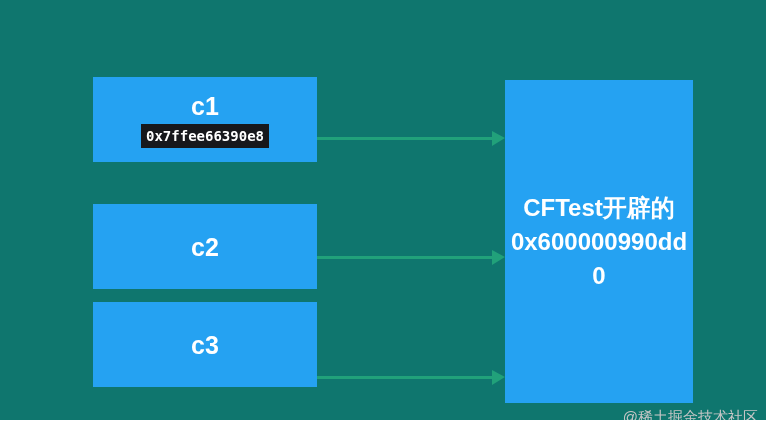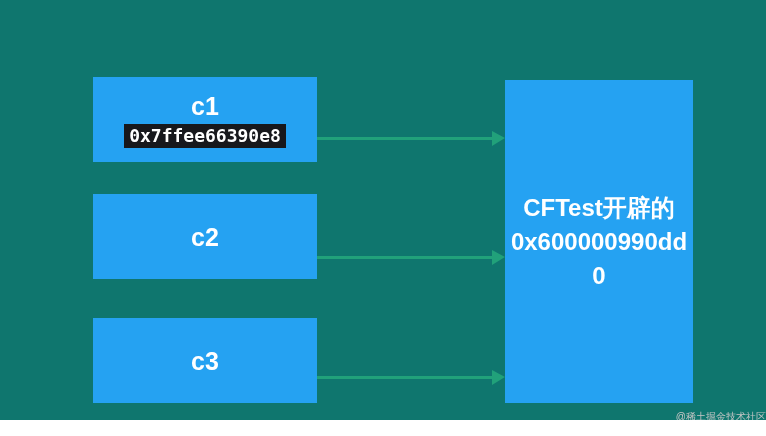--- a/index.html
+++ b/index.html
@@ -24,35 +24,35 @@
     height: 85px;
     background: #25a2f2;
     display: flex;
     flex-direction: column;
     align-items: center;
     justify-content: center;
     gap: 4px;
     box-sizing: border-box;
   }
   .b1 { top: 77px; }
-  .b2 { top: 194px; }
-  .b3 { top: 318px; }
+  .b2 { top: 204px; }
+  .b3 { top: 302px; }
 
   .pname {
     color: #ffffff;
     font-size: 25px;
     font-weight: 700;
     line-height: 28px;
   }
   .pchip {
     background: #17181c;
     color: #ffffff;
     font-family: "DejaVu Sans Mono", monospace;
     font-weight: 700;
-    font-size: 18px;
+    font-size: 14px;
     line-height: 22px;
     padding: 1px 5px;
     white-space: nowrap;
   }
 
   
   .arrow {
     position: absolute;
     left: 317px;
     width: 176px;
@@ -95,22 +95,22 @@
     text-align: center;
     width: 100%;
   }
   .memtext span { display: block; }
   .memaddr { word-break: break-all; }
 
   
   .watermark {
     position: absolute;
     top: 407px;
-    right: 0;
-    font-size: 10px;
+    right: 8px;
+    font-size: 15px;
     line-height: 20px;
     color: #c6c6c6;
   }
 </style>
 </head>
 <body>
 
 <div class="canvas">
 
   <div class="pbox b1">

